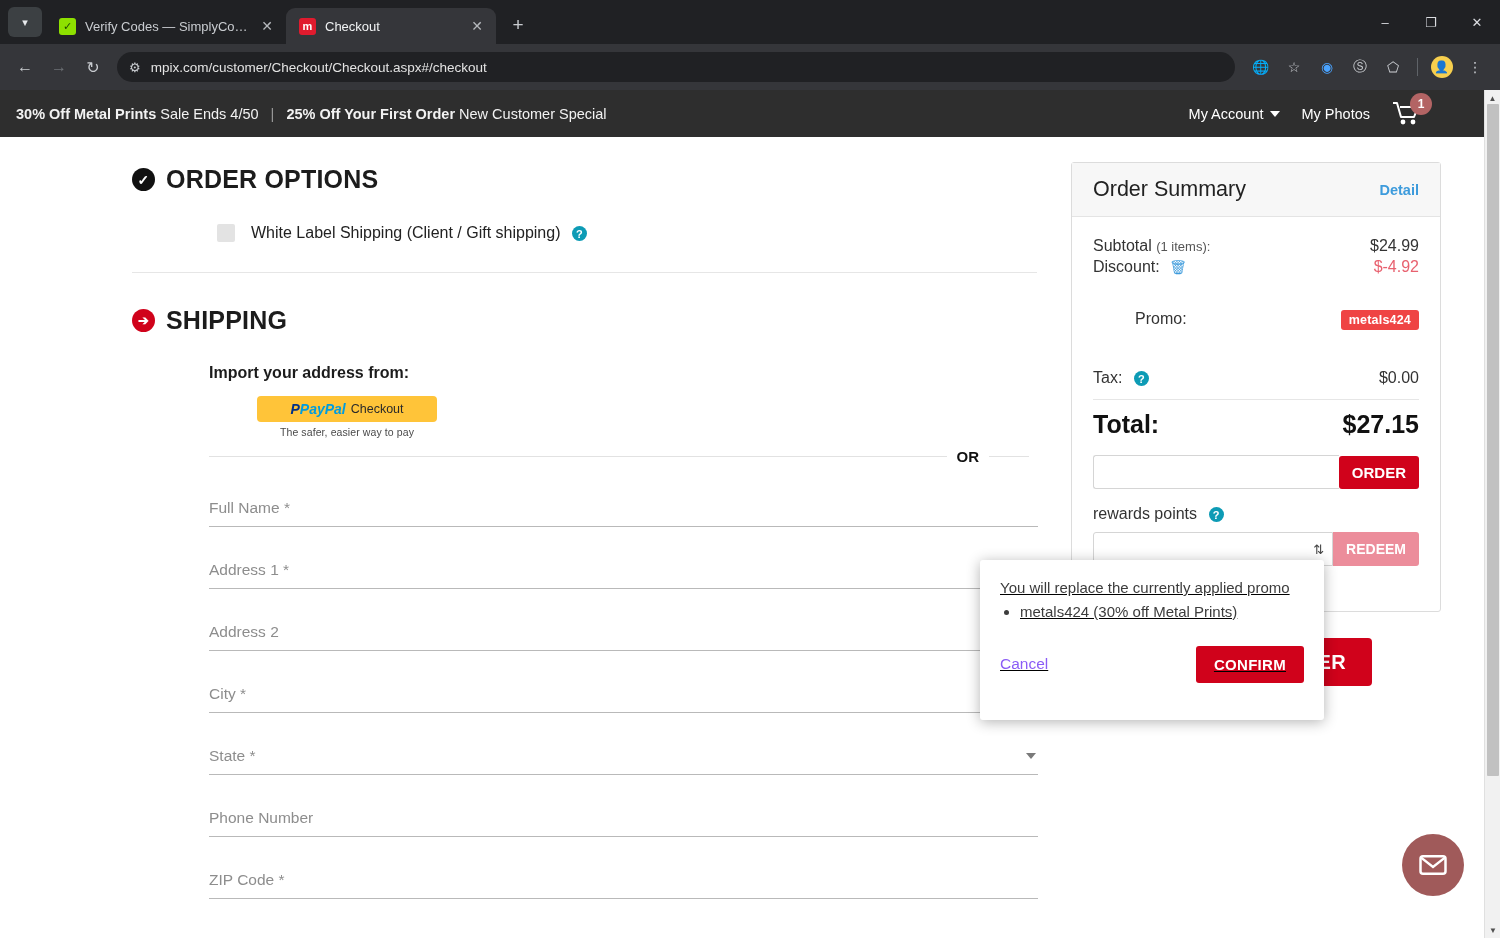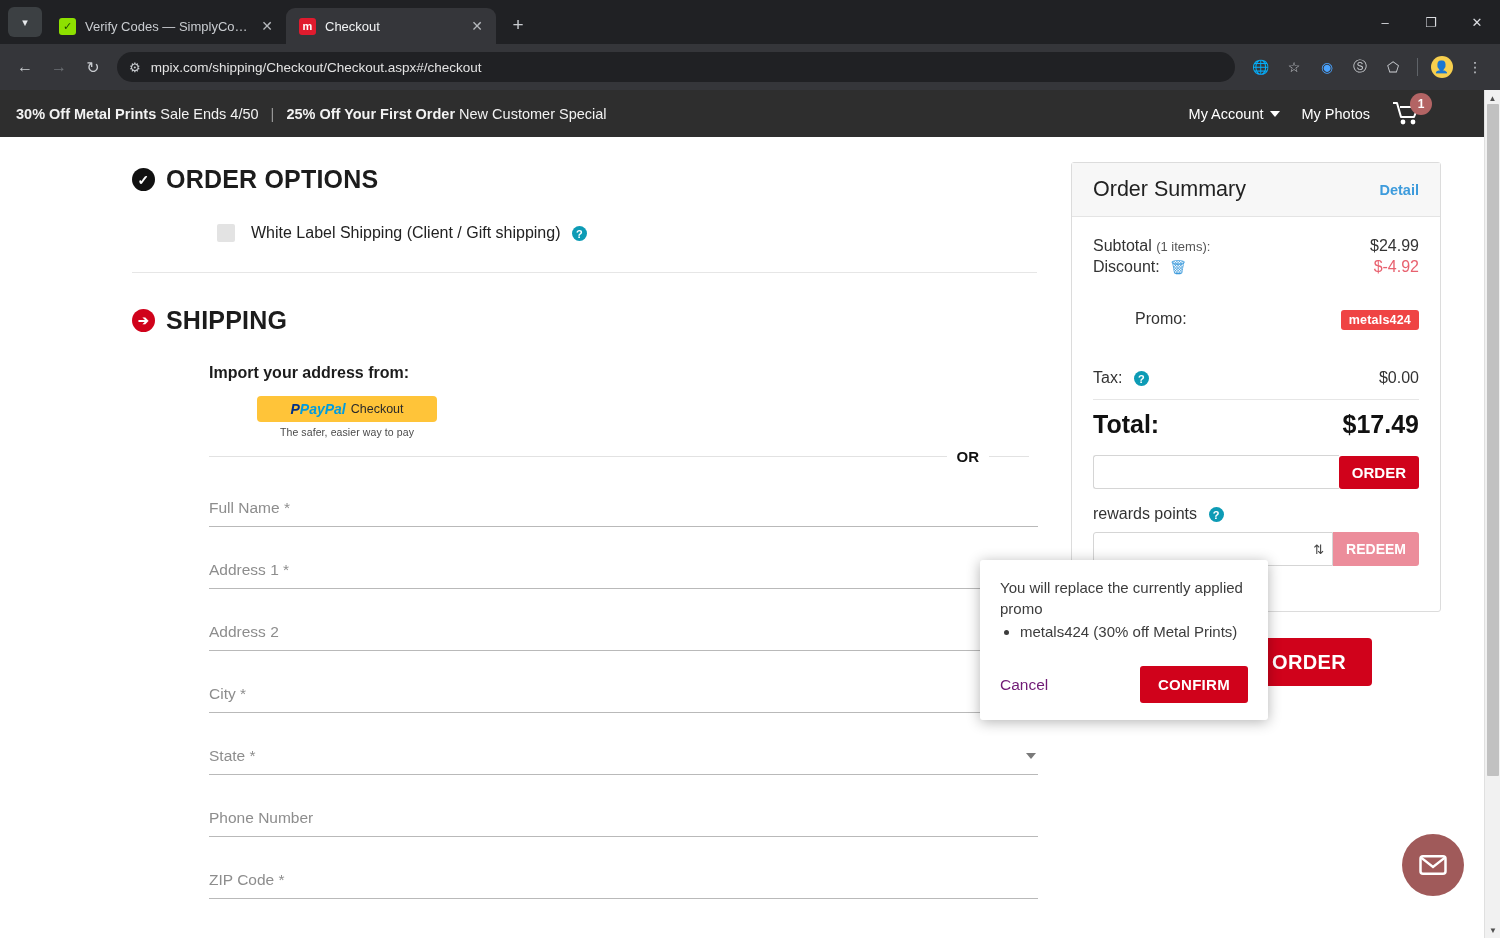--- a/index.html
+++ b/index.html
@@ -186,29 +186,29 @@
 
   .confirm-order-btn {
     width: 228px; height: 48px; background:#d0021b; color:#fff;
     border-radius:4px; display:flex; align-items:center; justify-content:center;
     font-size:20px; font-weight:bold; letter-spacing:.4px; margin: 26px 0 0 74px;
     cursor:pointer;
   }
 
   
   .dialog {
-    position:absolute; left: 980px; top: 423px; width: 288px; min-height: 160px;
+    position:absolute; left: 980px; top: 423px; width: 344px; min-height: 160px;
     background:#fff; box-shadow: 0 2px 14px rgba(0,0,0,.30); border-radius:3px;
-    padding: 18px 20px 14px 20px; z-index: 50;
+    padding: 18px 20px 14px 20px; z-index: 50; text-decoration: underline;
   }
   .dlg-text { font-size:15px; color:#3c3c3c; line-height:1.38; }
   .dlg-list { margin: 4px 0 0 20px; font-size:15px; color:#3c3c3c; }
   .dlg-actions { display:flex; align-items:center; justify-content:space-between;
      margin-top: 26px; }
-  .dlg-cancel { color:#701a75; font-size:15.5px; cursor:pointer; }
+  .dlg-cancel { color:#8b5cf6; font-size:15.5px; cursor:pointer; }
   .dlg-confirm { background:#d0021b; color:#fff; font-weight:bold; font-size:15px;
      padding: 10px 18px; border-radius:3px; cursor:pointer; letter-spacing:.3px;}
 
   
   .chat-bubble {
     position:absolute; right: 36px; bottom: 42px; width:62px; height:62px;
     border-radius:50%; background:#a05a5a; display:flex; align-items:center;
     justify-content:center; cursor:pointer; z-index: 40;
   }
   .chat-bubble svg { width:30px; height:30px; }
@@ -250,21 +250,21 @@
       <div>✕</div>
     </div>
   </div>
 
   <div class="toolbar">
     <div class="nav-btn">←</div>
     <div class="nav-btn dim">→</div>
     <div class="nav-btn">↻</div>
     <div class="omnibox">
       <span style="color:#c9ccd0;font-size:13px;">⚙</span>
-      <span class="url">mpix.com/shipping/Checkout/Checkout.aspx#/checkout</span>
+      <span class="url">mpix.com/customer/Checkout/Checkout.aspx#/checkout</span>
     </div>
     <div class="tb-icons">
       <div class="tb-icon">🌐</div>
       <div class="tb-icon">☆</div>
       <div class="tb-icon" style="color:#4aa3ff;">◉</div>
       <div class="tb-icon">Ⓢ</div>
       <div class="tb-icon">⬠</div>
       <div class="tb-divider"></div>
       <div class="tb-icon">
           <span class="profile-av">👤</span>
@@ -410,21 +410,21 @@
                 <span>Tax:</span>
                 <span class="help-dot">?</span>
               </span>
               <span>$0.00</span>
             </div>
 
             <div class="divider2"></div>
 
             <div class="total-row">
               <span>Total:</span>
-              <span>$17.49</span>
+              <span>$27.15</span>
             </div>
 
             <div class="promo-entry">
               <input class="promo-input" placeholder="" style="">
               <span class="apply-btn">ORDER</span>
             </div>
 
             <div class="rewards-label">
               <span>rewards points</span>
               <span class="help-dot">?</span>

